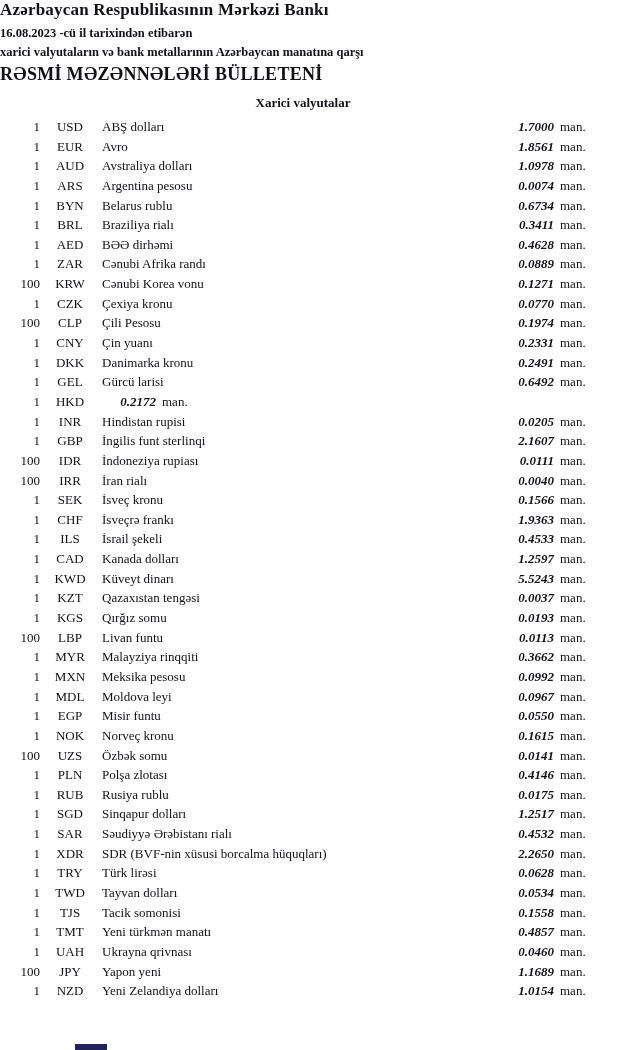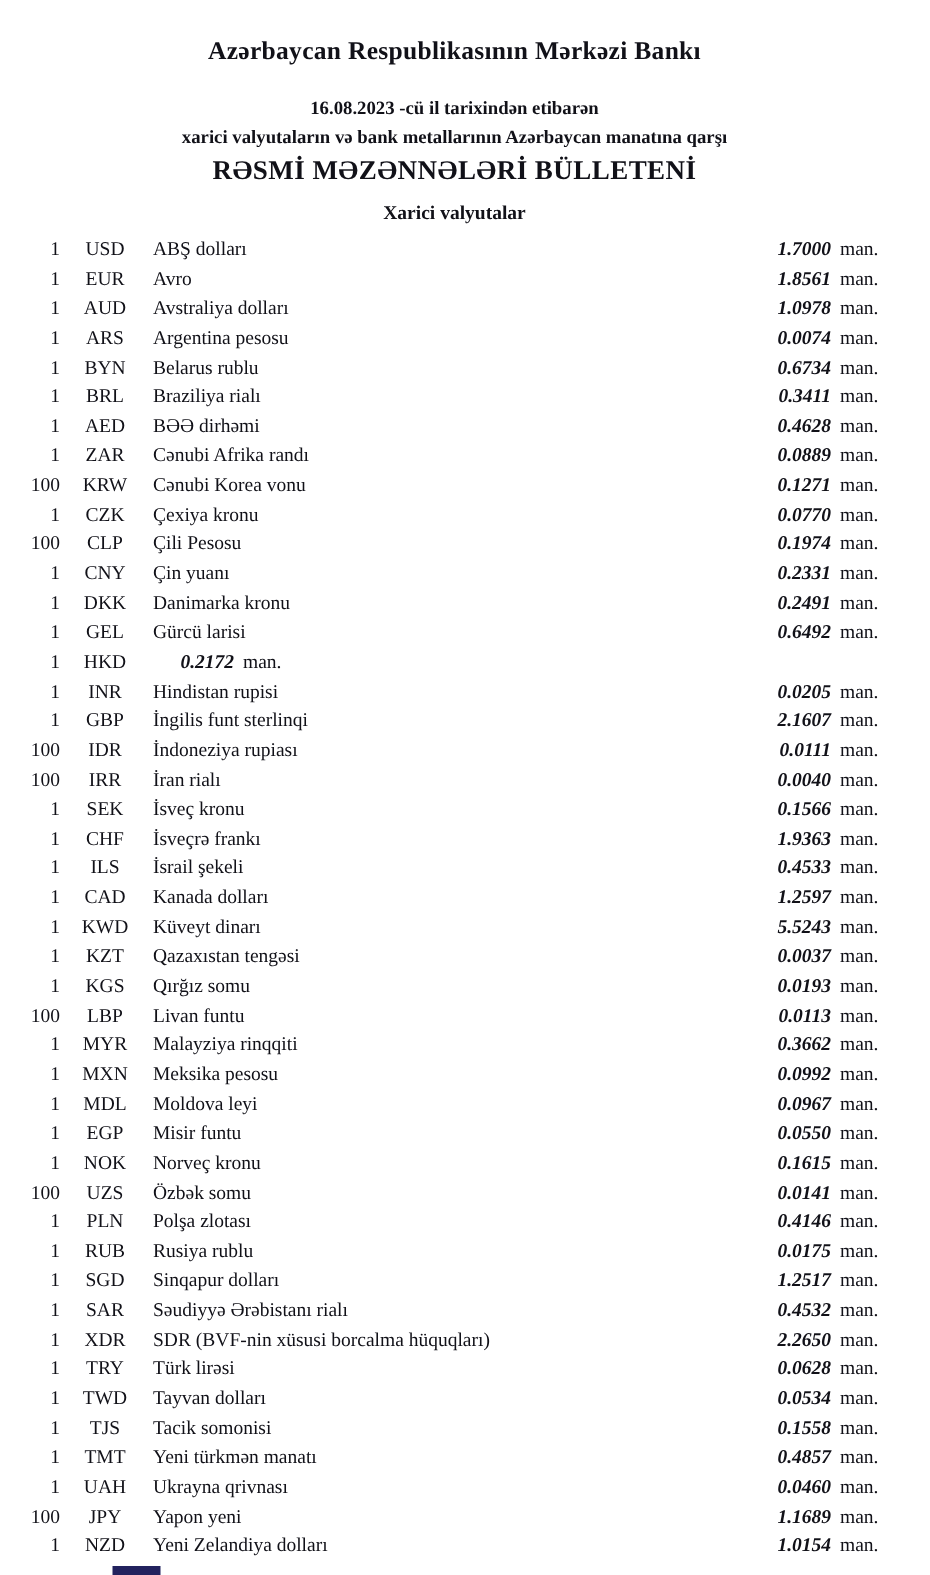--- a/index.html
+++ b/index.html
@@ -14,32 +14,31 @@
     font-family: "Liberation Serif", "DejaVu Serif", serif;
     color: #111118;
     position: relative;
   }
   .page {
     width: 620px;
     height: 1050px;
     position: relative;
   }
   .doc-header {
-    text-align: center;
-    padding-top: 24px;
+    padding-top: 0;
   }
   .doc-title {
     font-size: 17px;
     font-weight: bold;
     letter-spacing: 0.2px;
   }
   .doc-dateline {
     font-size: 12.5px;
     font-weight: bold;
-    margin-top: 21px;
+    margin-top: 6px;
   }
   .doc-subtitle {
     font-size: 12.5px;
     font-weight: bold;
     margin-top: 4px;
   }
   .doc-bulletin {
     font-size: 18px;
     font-weight: bold;
     margin-top: 4px;

